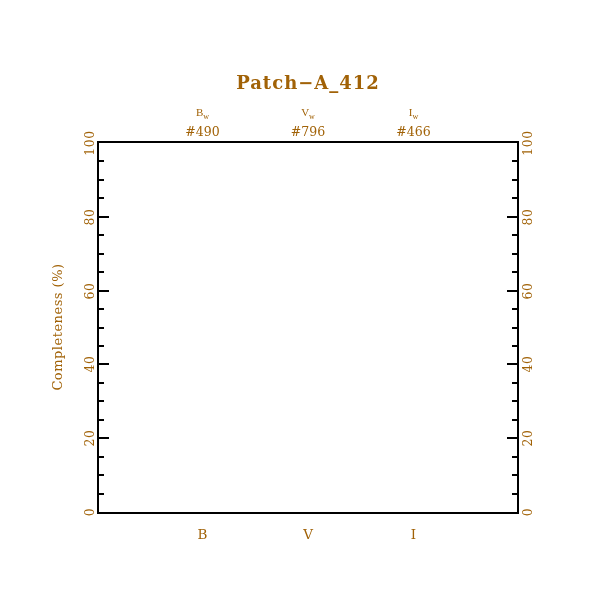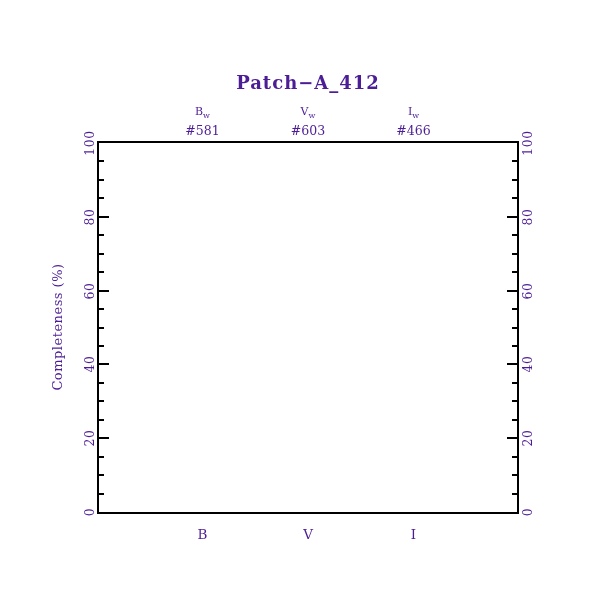--- a/index.html
+++ b/index.html
@@ -1,21 +1,21 @@
 <!DOCTYPE html>
 <html><head>
 <meta charset="utf-8">
 <style>
   html, body { margin: 0; padding: 0; background: #ffffff; }
   .figure {
     position: relative;
     width: 611px;
     height: 611px;
     background: #ffffff;
-    color: #4c1d95;
+    color: #a16207;
     font-family: "DejaVu Serif", "Liberation Serif", serif;
     overflow: hidden;
   }
   .chart-title {
     position: absolute;
     left: 97px;
     top: 72px;
     width: 422px;
     text-align: center;
     font-size: 18px;
@@ -40,21 +40,21 @@
     top: 106px;
     width: 422px;
     height: 36px;
   }
   .band-col {
     position: absolute;
     transform: translateX(-50%);
     text-align: center;
     top: 0;
   }
-  .band-name { font-size: 11px; line-height: 12px; white-space: nowrap; }
+  .band-name { font-size: 11px; line-height: 12px; white-space: nowrap; font-family: Liberation Serif, serif; }
   .band-name sub { font-size: 8px; }
   .field-id { font-size: 12.5px; line-height: 14px; margin-top: 2px; white-space: nowrap; }
   .bottom-labels {
     position: absolute;
     left: 97px;
     top: 526px;
     width: 422px;
     height: 20px;
   }
   .x-cat {
@@ -82,25 +82,25 @@
   }
 </style>
 </head>
 <body>
 
 <div class="figure" id="figure">
   <div class="chart-title">Patch−A_412</div>
   <div class="top-cols" id="topcols">
       <div class="band-col" style="left: 25%;">
         <div class="band-name"><span>B</span><sub>w</sub></div>
-        <div class="field-id">#581</div>
+        <div class="field-id">#490</div>
       </div>
       <div class="band-col" style="left: 50%;">
         <div class="band-name"><span>V</span><sub>w</sub></div>
-        <div class="field-id">#603</div>
+        <div class="field-id">#796</div>
       </div>
       <div class="band-col" style="left: 75%;">
         <div class="band-name"><span>I</span><sub>w</sub></div>
         <div class="field-id">#466</div>
       </div>
     </div>
   <div class="plot-box" id="plotbox"></div>
   <div class="y-axis-title">Completeness (%)</div>
   <div class="bottom-labels" id="xlabels">
       <div class="x-cat" style="left: 25%;">B</div>

